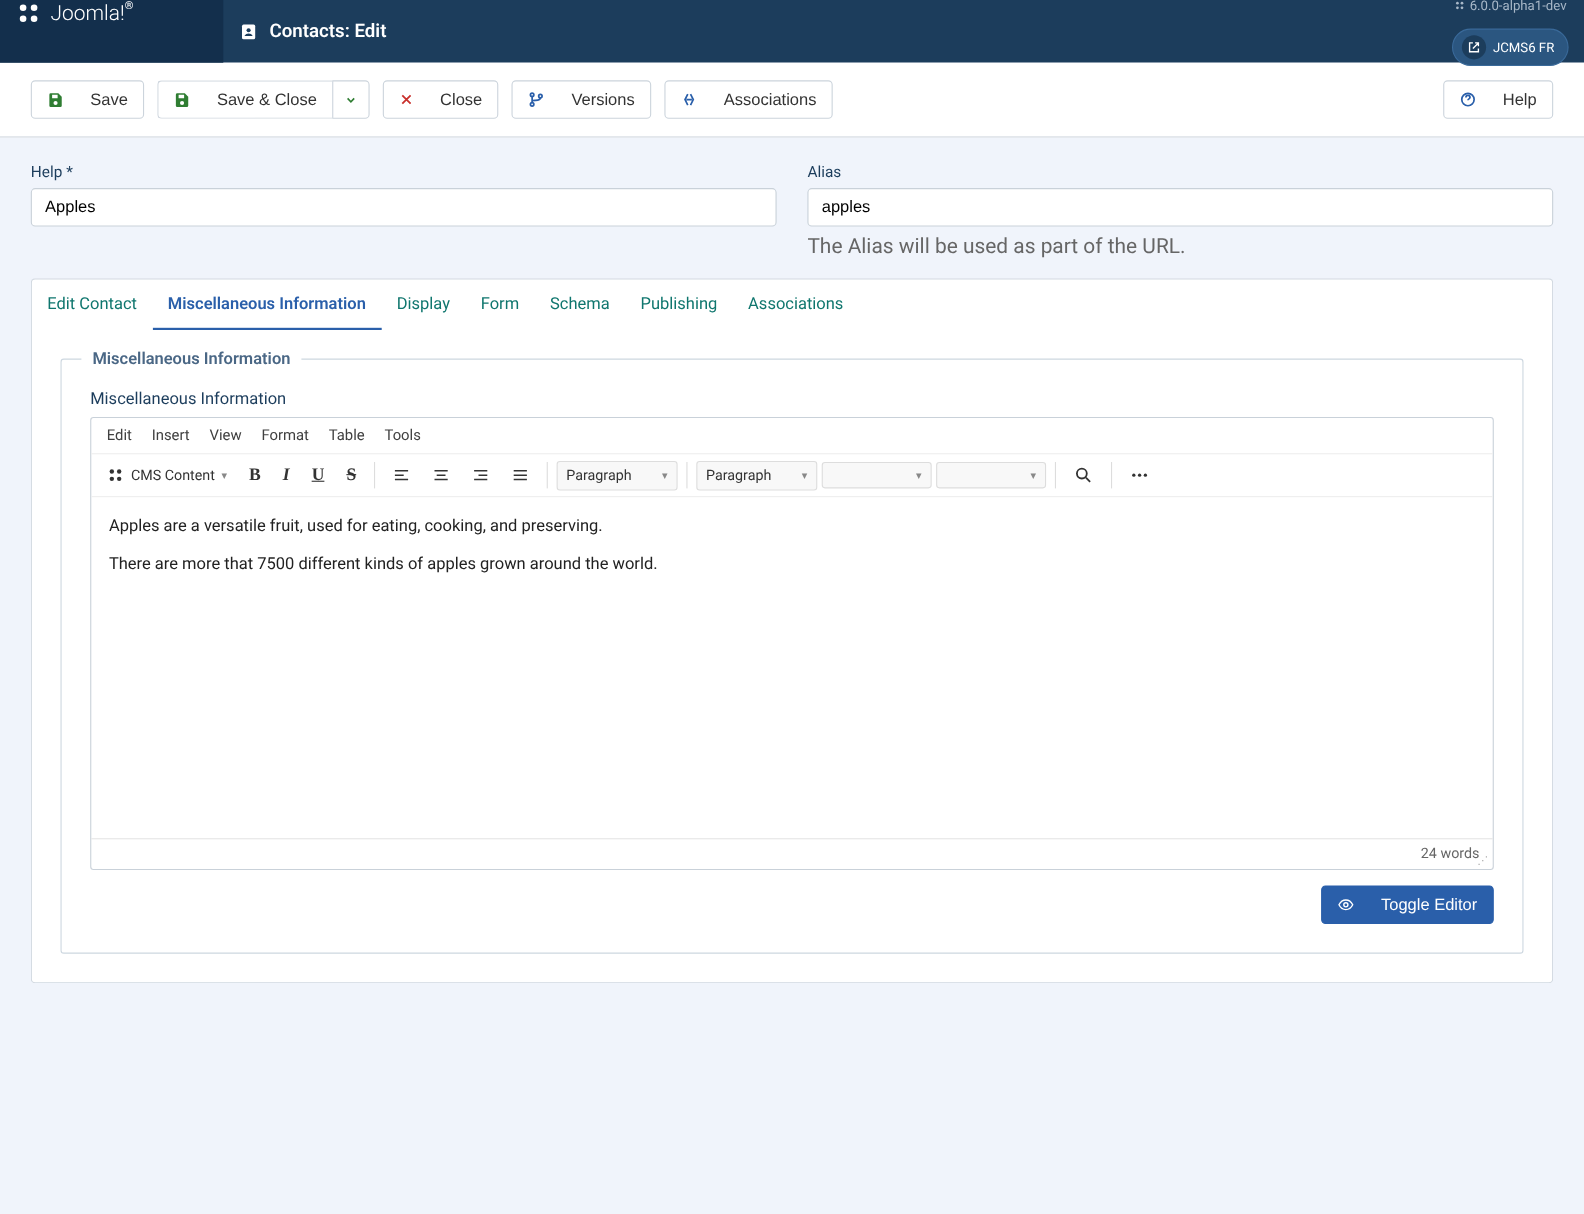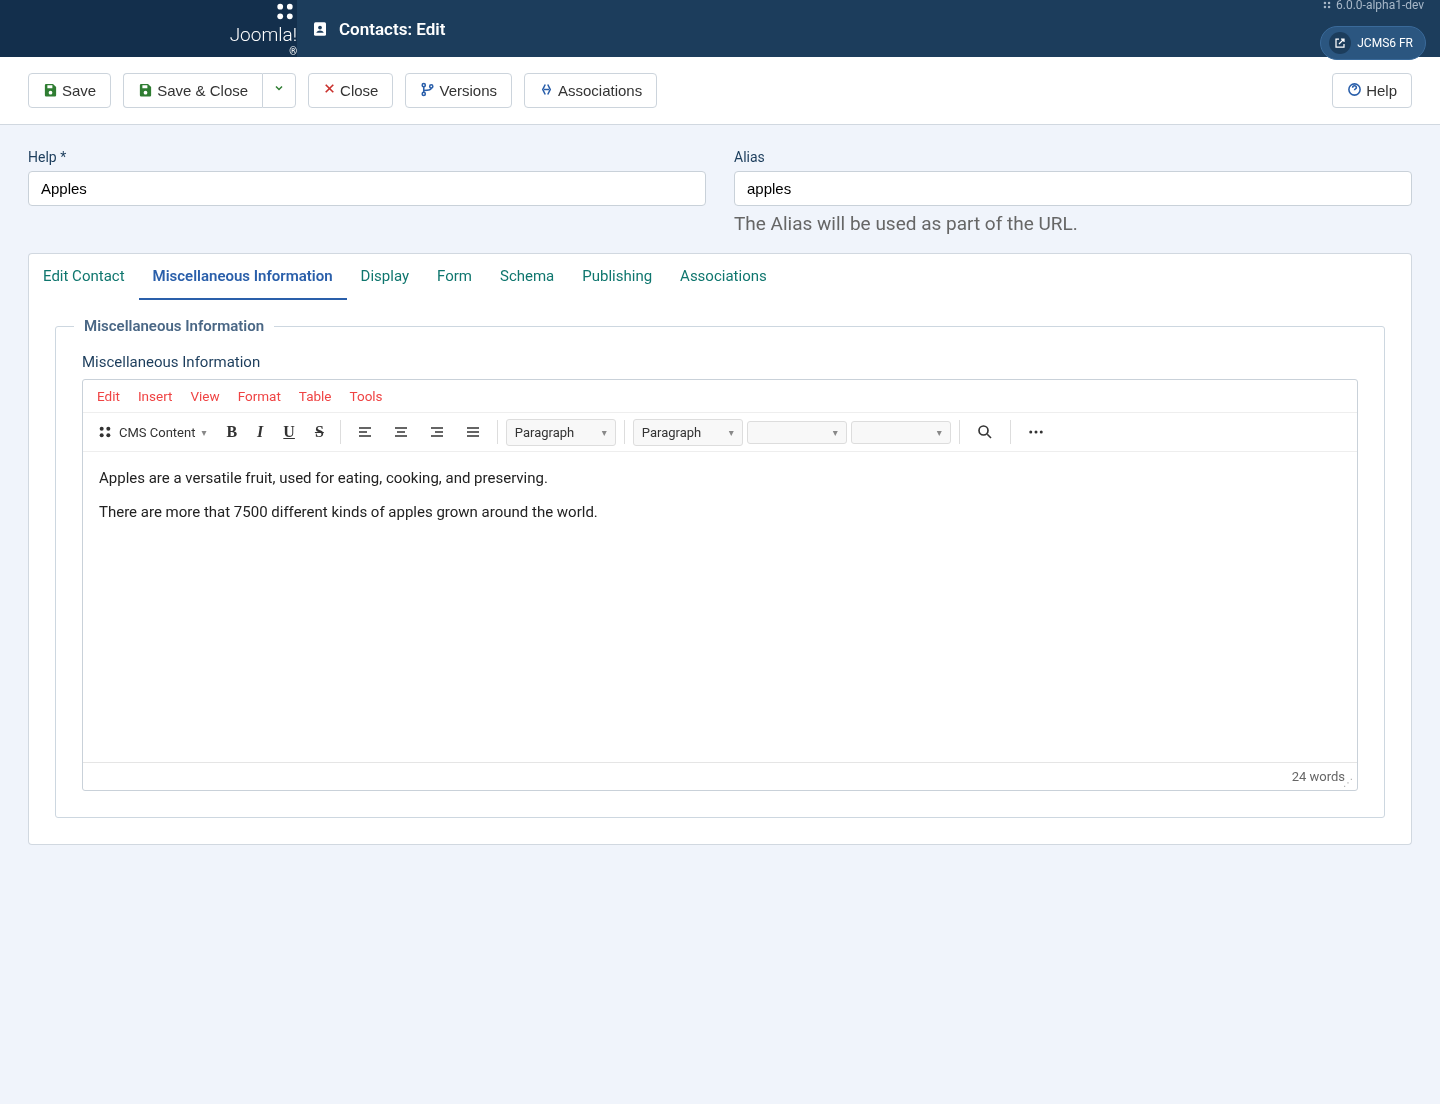--- a/index.html
+++ b/index.html
@@ -1,27 +1,27 @@
 <!DOCTYPE html>
 <html><head>
 <meta charset="utf-8">
 <style>
 * { box-sizing: border-box; margin: 0; padding: 0; }
 body { font-family: -apple-system, BlinkMacSystemFont, "Segoe UI", Roboto, sans-serif; background: #f0f4fb; font-size: 14px; color: #333; }
 
 .topbar { background: #1c3d5c; height: 57px; display: flex; align-items: center; color: #fff; }
-.topbar-logo { width: 297px; height: 100%; background: #132f4c; display: flex; align-items: flex-end; padding-left: 14px; flex-direction: column; }
+.topbar-logo { width: 203px; height: 100%; background: #132f4c; display: flex; align-items: flex-start; padding-left: 14px; }
 .topbar-title { display: flex; align-items: center; padding-left: 14px; font-size: 17px; font-weight: 600; flex: 1; }
 .topbar-title .icon { margin-right: 10px; }
 .topbar-right { display: flex; align-items: center; padding-right: 14px; gap: 14px; font-size: 12px; color: #a8b8c8; flex-direction: column; }
 .user-badge { background: #2b5680; color: #fff; border-radius: 18px; padding: 5px 12px 5px 8px; display: flex; align-items: center; font-size: 12px; border: 1px solid #3a6a9a; }
 .user-badge .icon-wrap { background: #1c3d5c; border-radius: 50%; width: 22px; height: 22px; display: inline-flex; align-items: center; justify-content: center; margin-right: 6px; }
 
 .toolbar { background: #fff; border-bottom: 1px solid #d1d8e0; padding: 16px 28px; display: flex; gap: 12px; }
-.btn { background: #fff; border: 1px solid #ccd4dc; border-radius: 4px; padding: 8px 14px; font-size: 15px; cursor: pointer; display: inline-flex; align-items: flex-start; gap: 4px; color: #333; }
+.btn { background: #fff; border: 1px solid #ccd4dc; border-radius: 4px; padding: 8px 14px; font-size: 15px; cursor: pointer; display: inline-flex; align-items: center; gap: 24px; color: #333; }
 .btn-group { display: flex; }
 .btn-group .btn:first-child { border-top-right-radius: 0; border-bottom-right-radius: 0; border-right: none; }
 .btn-group .btn:last-child { border-top-left-radius: 0; border-bottom-left-radius: 0; padding: 8px 10px; }
 .btn .ic { display: inline-flex; }
 .toolbar-spacer { flex: 1; }
 
 .content { padding: 24px 28px; }
 .form-row { display: flex; gap: 28px; margin-bottom: 18px; }
 .form-col { flex: 1; }
 .form-label { color: #1c3d5c; font-size: 14px; display: block; margin-bottom: 6px; }
@@ -31,21 +31,21 @@
 .tabs { display: flex; background: #fff; border: 1px solid #d1d8e0; border-bottom: none; border-radius: 4px 4px 0 0; }
 .tab { padding: 13px 14px; font-size: 15px; cursor: pointer; color: #0f766e; border-bottom: 2px solid transparent; }
 .tab.active { color: #2a5faa; border-bottom-color: #2a5faa; font-weight: 600; }
 
 .tab-panel { background: #fff; border: 1px solid #d1d8e0; border-top: none; border-radius: 0 0 4px 4px; padding: 26px; }
 .fieldset { border: 1px solid #cdd7e0; border-radius: 3px; padding: 26px; position: relative; }
 .fieldset-legend { position: absolute; top: -10px; left: 18px; background: #fff; padding: 0 10px; color: #4a6785; font-weight: 600; font-size: 15px; }
 .sub-label { color: #1c3d5c; font-size: 15px; margin-bottom: 8px; }
 
 .editor { border: 1px solid #c9d1d9; border-radius: 3px; }
-.editor-menu { display: flex; gap: 18px; padding: 8px 14px; font-size: 13.5px; color: #ef4444; }
+.editor-menu { display: flex; gap: 18px; padding: 8px 14px; font-size: 13.5px; color: #404040; }
 .editor-menu span { cursor: pointer; }
 .editor-toolbar { display: flex; align-items: center; padding: 4px 6px; gap: 4px; flex-wrap: wrap; border-top: 1px solid #eee; border-bottom: 1px solid #eee; }
 .tbtn { padding: 6px 8px; cursor: pointer; border-radius: 3px; display: inline-flex; align-items: center; font-family: serif; font-size: 16px; font-weight: 700; }
 .tsep { width: 1px; height: 24px; background: #ddd; margin: 0 4px; }
 .tselect { border: 1px solid #ddd; background: #f8f8f8; border-radius: 3px; padding: 5px 8px; font-size: 13px; min-width: 110px; display: flex; align-items: center; justify-content: space-between; cursor: pointer; }
 .tselect.empty { min-width: 100px; }
 .tselect .chev { color: #888; font-size: 10px; }
 .cms-btn { display: flex; align-items: center; gap: 6px; padding: 4px 8px; cursor: pointer; font-size: 13px; }
 
 .editor-body { min-height: 310px; padding: 14px 16px; font-size: 15px; line-height: 1.6; color: #222; }
@@ -278,15 +278,26 @@
         <div class="editor-body">
           <p>Apples are a versatile fruit, used for eating, cooking, and preserving.</p>
           <p>There are more that 7500 different kinds of apples grown around the world.</p>
         </div>
         <div class="editor-status">
           <span>24 words</span>
           <span class="resize-handle">⋰</span>
         </div>
       </div>
 
+      <div class="toggle-row">
+        <button class="btn btn-primary">
+          <span>
+              <svg width="15" height="15" viewBox="0 0 24 24" fill="none" stroke="#fff" stroke-width="2">
+                <path d="M2 12s3.5-7 10-7 10 7 10 7-3.5 7-10 7-10-7-10-7z"></path>
+                <circle cx="12" cy="12" r="3"></circle>
+              </svg>
+            </span>
+          <span>Toggle Editor</span>
+        </button>
+      </div>
     </div>
   </div>
 </div>
 
 </body></html>

